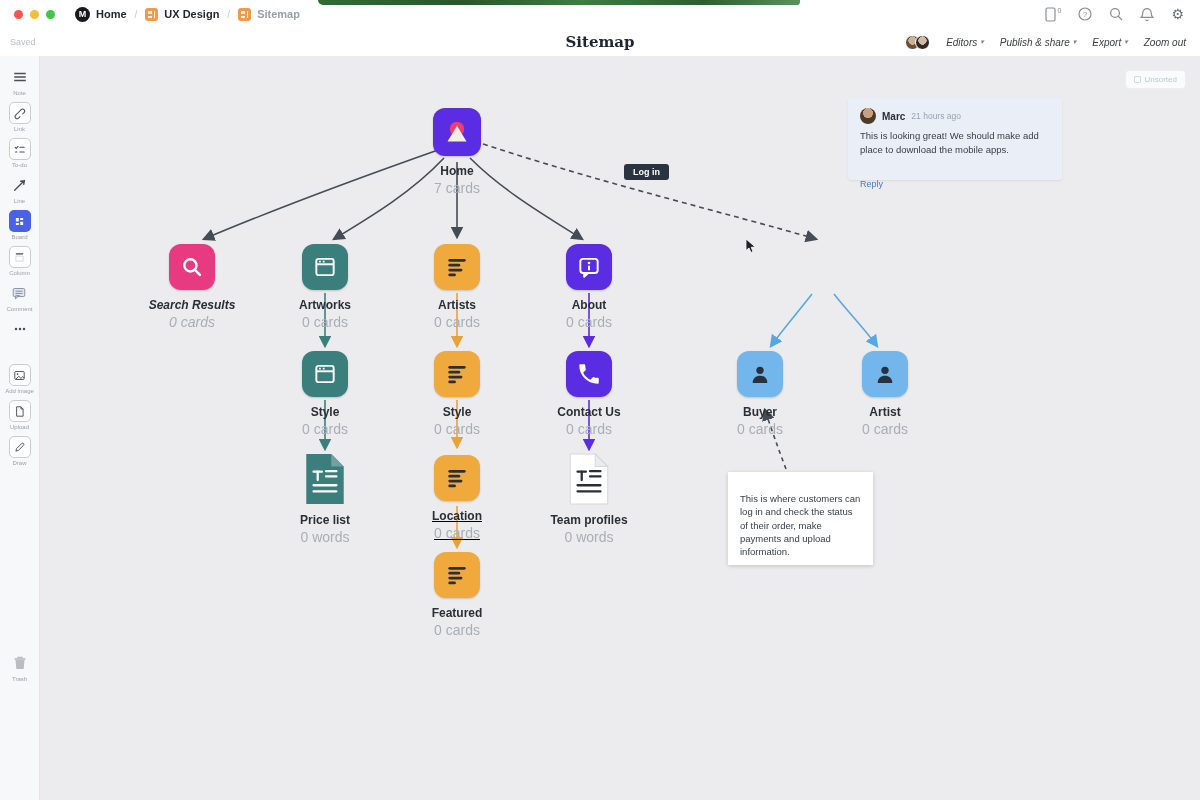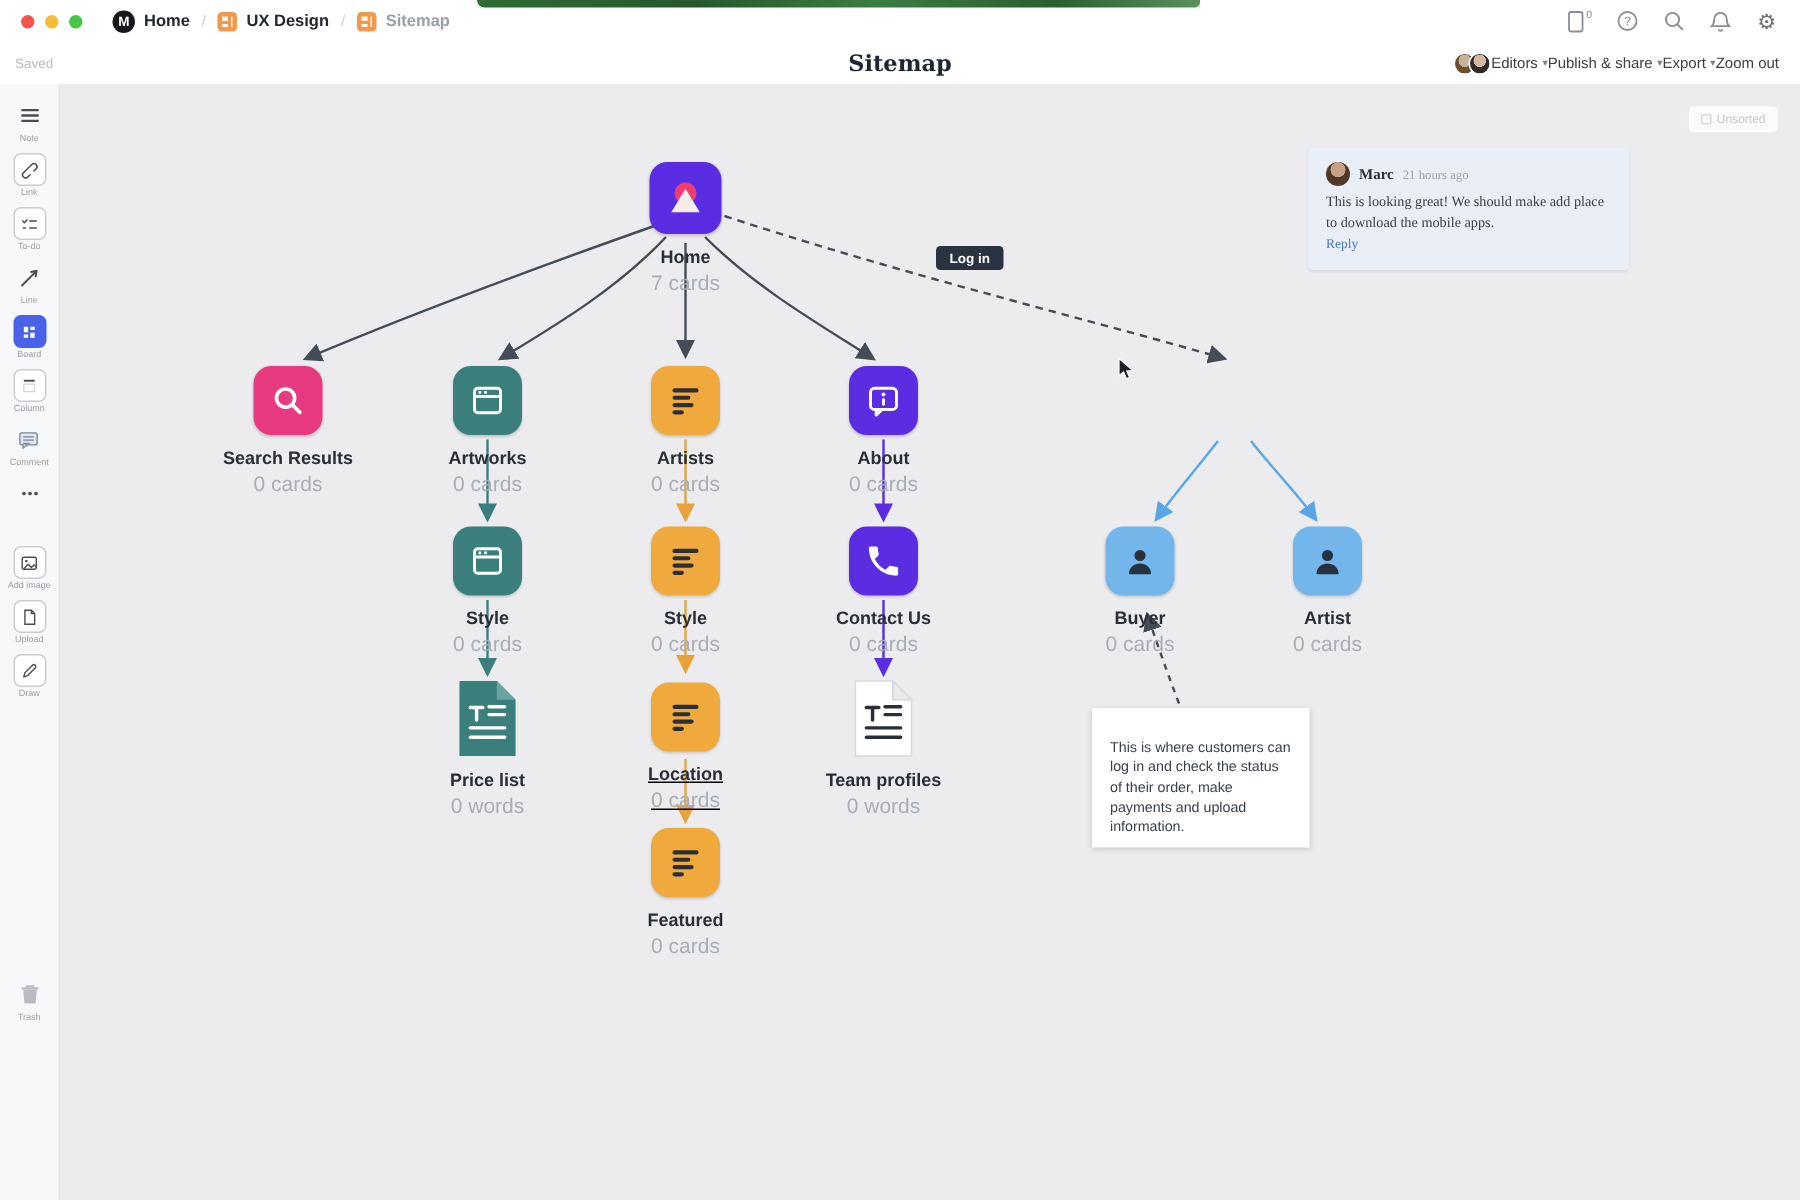--- a/index.html
+++ b/index.html
@@ -21,21 +21,21 @@
   .crumb-sep { color:#c9ccd1; font-size:10px; margin:0 2px; }
   .chrome-right { margin-left:auto; display:flex; align-items:center; gap:17px; padding-right:16px; color:#6b7076; }
   .chrome-right svg { display:block; }
   .mobile-wrap { display:flex; align-items:flex-start; gap:2px; }
   .mobile-count { font-size:7px; color:#8a8f96; }
   .gear-glyph { font-size:14px; line-height:1; color:#6b7076; }
 
   .toolbar { position:relative; height:28px; background:#fff; display:flex; align-items:center; z-index:4; }
   .saved { position:absolute; left:10px; font-size:9px; color:#b9bdc3; }
   .title { position:absolute; left:0; right:0; text-align:center; font-family:"DejaVu Serif", serif; font-weight:bold; font-size:15px; color:#1f2633; }
-  .tb-right { margin-left:auto; display:flex; align-items:center; padding-right:14px; }
+  .tb-right { margin-left:auto; display:flex; align-items:center; gap:16px; padding-right:14px;font-style:italic; }
   .tb-item { font-size:10px; color:#3c4043; display:flex; align-items:center; gap:3px; cursor:default; }
   .chev { font-size:7px; color:#7b8088; }
   .avatars { display:flex; }
   .avatar { width:15px; height:15px; border-radius:50%; border:1px solid #fff; }
   .av1 { background:radial-gradient(circle at 50% 35%, #c9b29a 0 38%, #6d5034 40% 75%, #3c4043 77%); }
   .av2 { background:radial-gradient(circle at 50% 35%, #d4b9a0 0 38%, #2e2a28 40% 75%, #55514e 77%); margin-left:-5px; }
 
   .body { position:relative; display:flex; height:744px; }
   .sidebar { width:40px; background:#f7f8f9; border-right:1px solid #e4e5e8; position:relative; display:flex; flex-direction:column; align-items:center; padding-top:10px; gap:2px; z-index:3; }
   .tool { display:flex; flex-direction:column; align-items:center; margin-bottom:4px; cursor:pointer; }
@@ -52,27 +52,27 @@
   .nicon { width:46px; height:46px; border-radius:12px; margin:0 auto; display:flex; align-items:center; justify-content:center; box-shadow:0 1px 2px rgba(0,0,0,.18); }
   .nicon.big { width:48px; height:48px; }
   .nicon.doc { box-shadow:none; width:46px; height:52px; border-radius:0; }
   .c-purple{background:#5a2ce2;} .c-pink{background:#e83a80;} .c-teal{background:#3b7f7d;}
   .c-orange{background:#f0a93c;} .c-blue{background:#72b6ec;}
   .nlabel { margin-top:8px; font-size:12px; font-weight:bold; color:#2a2f36; }
   .nsub { margin-top:2px; font-size:14px; color:#a9aeb6; }
 
   .login-badge { position:absolute; left:584px; top:108px; background:#2a3340; color:#fff; font-size:9px; font-weight:bold; padding:3px 9px; border-radius:3px; }
 
-  .comment-card { position:absolute; left:832px; top:42px; width:214px; height:82px; background:#e9eef7; border-radius:3px; box-shadow:0 1px 2px rgba(0,0,0,.08); padding:10px 12px;font-family:Liberation Serif, serif; }
+  .comment-card { position:absolute; left:808px; top:42px; width:214px; height:82px; background:#e9eef7; border-radius:3px; box-shadow:0 1px 2px rgba(0,0,0,.08); padding:10px 12px; }
   .cc-head { display:flex; align-items:center; gap:6px; }
   .cc-avatar { width:16px; height:16px; border-radius:50%; background:radial-gradient(circle at 50% 32%, #c7a183 0 36%, #4e3a29 38% 78%, #6e6257 80%); }
   .cc-name { font-size:10px; font-weight:bold; color:#2a2f36; }
   .cc-time { font-size:8.5px; color:#9aa3b0; }
   .cc-text { font-size:9.5px; color:#3a4049; line-height:1.45; margin-top:5px; }
-  .cc-reply { font-size:9px; color:#4a77c4; margin-top:0; cursor:pointer; }
+  .cc-reply { font-size:9px; color:#4a77c4; margin-top:22px; cursor:pointer; }
 
   .note-card { position:absolute; left:688px; top:416px; width:145px; height:93px; background:#fff; box-shadow:0 1px 4px rgba(0,0,0,.18); padding:20px 12px 10px; }
   .note-text { font-size:9.5px; color:#3a4049; line-height:1.4; }
 
   .unsorted { position:absolute; right:14px; top:14px; background:#fafbfc; border:1px solid #eceef0; border-radius:4px; padding:4px 8px; font-size:8px; color:#c3c7cc; display:flex; align-items:center; gap:4px; }
   .unsorted .sq { width:7px; height:7px; border:1px solid #d4d7db; border-radius:1px; }
 
   .cursor { position:absolute; left:705px; top:182px; }
 </style>
 </head>
@@ -314,21 +314,21 @@
       <div class="nicon big c-purple">
         <svg width="30" height="30" viewBox="0 0 24 24">
             <circle cx="12" cy="9.5" r="5.8" fill="#ef3e6e"></circle>
             <path d="M12 7 L19.6 19.6 H4.4 Z" fill="#f4eee6"></path>
           </svg>
       </div>
       <div class="nlabel">Home</div>
       <div class="nsub">7 cards</div>
     </div>
 
-    <div class="node" style="left:92px; top:188px;">
+    <div class="node" style="left:92px; top:188px;font-style:italic;">
       <div class="nicon c-pink">
         <svg width="26" height="26" viewBox="0 0 24 24">
             <circle cx="10.5" cy="10.5" r="5.6" fill="none" stroke="#fff" stroke-width="2.2"></circle>
             <path d="M14.7 14.7 L19.3 19.3" stroke="#fff" stroke-width="2.2" stroke-linecap="round"></path>
           </svg>
       </div>
       <div class="nlabel">Search Results</div>
       <div class="nsub">0 cards</div>
     </div>
 

